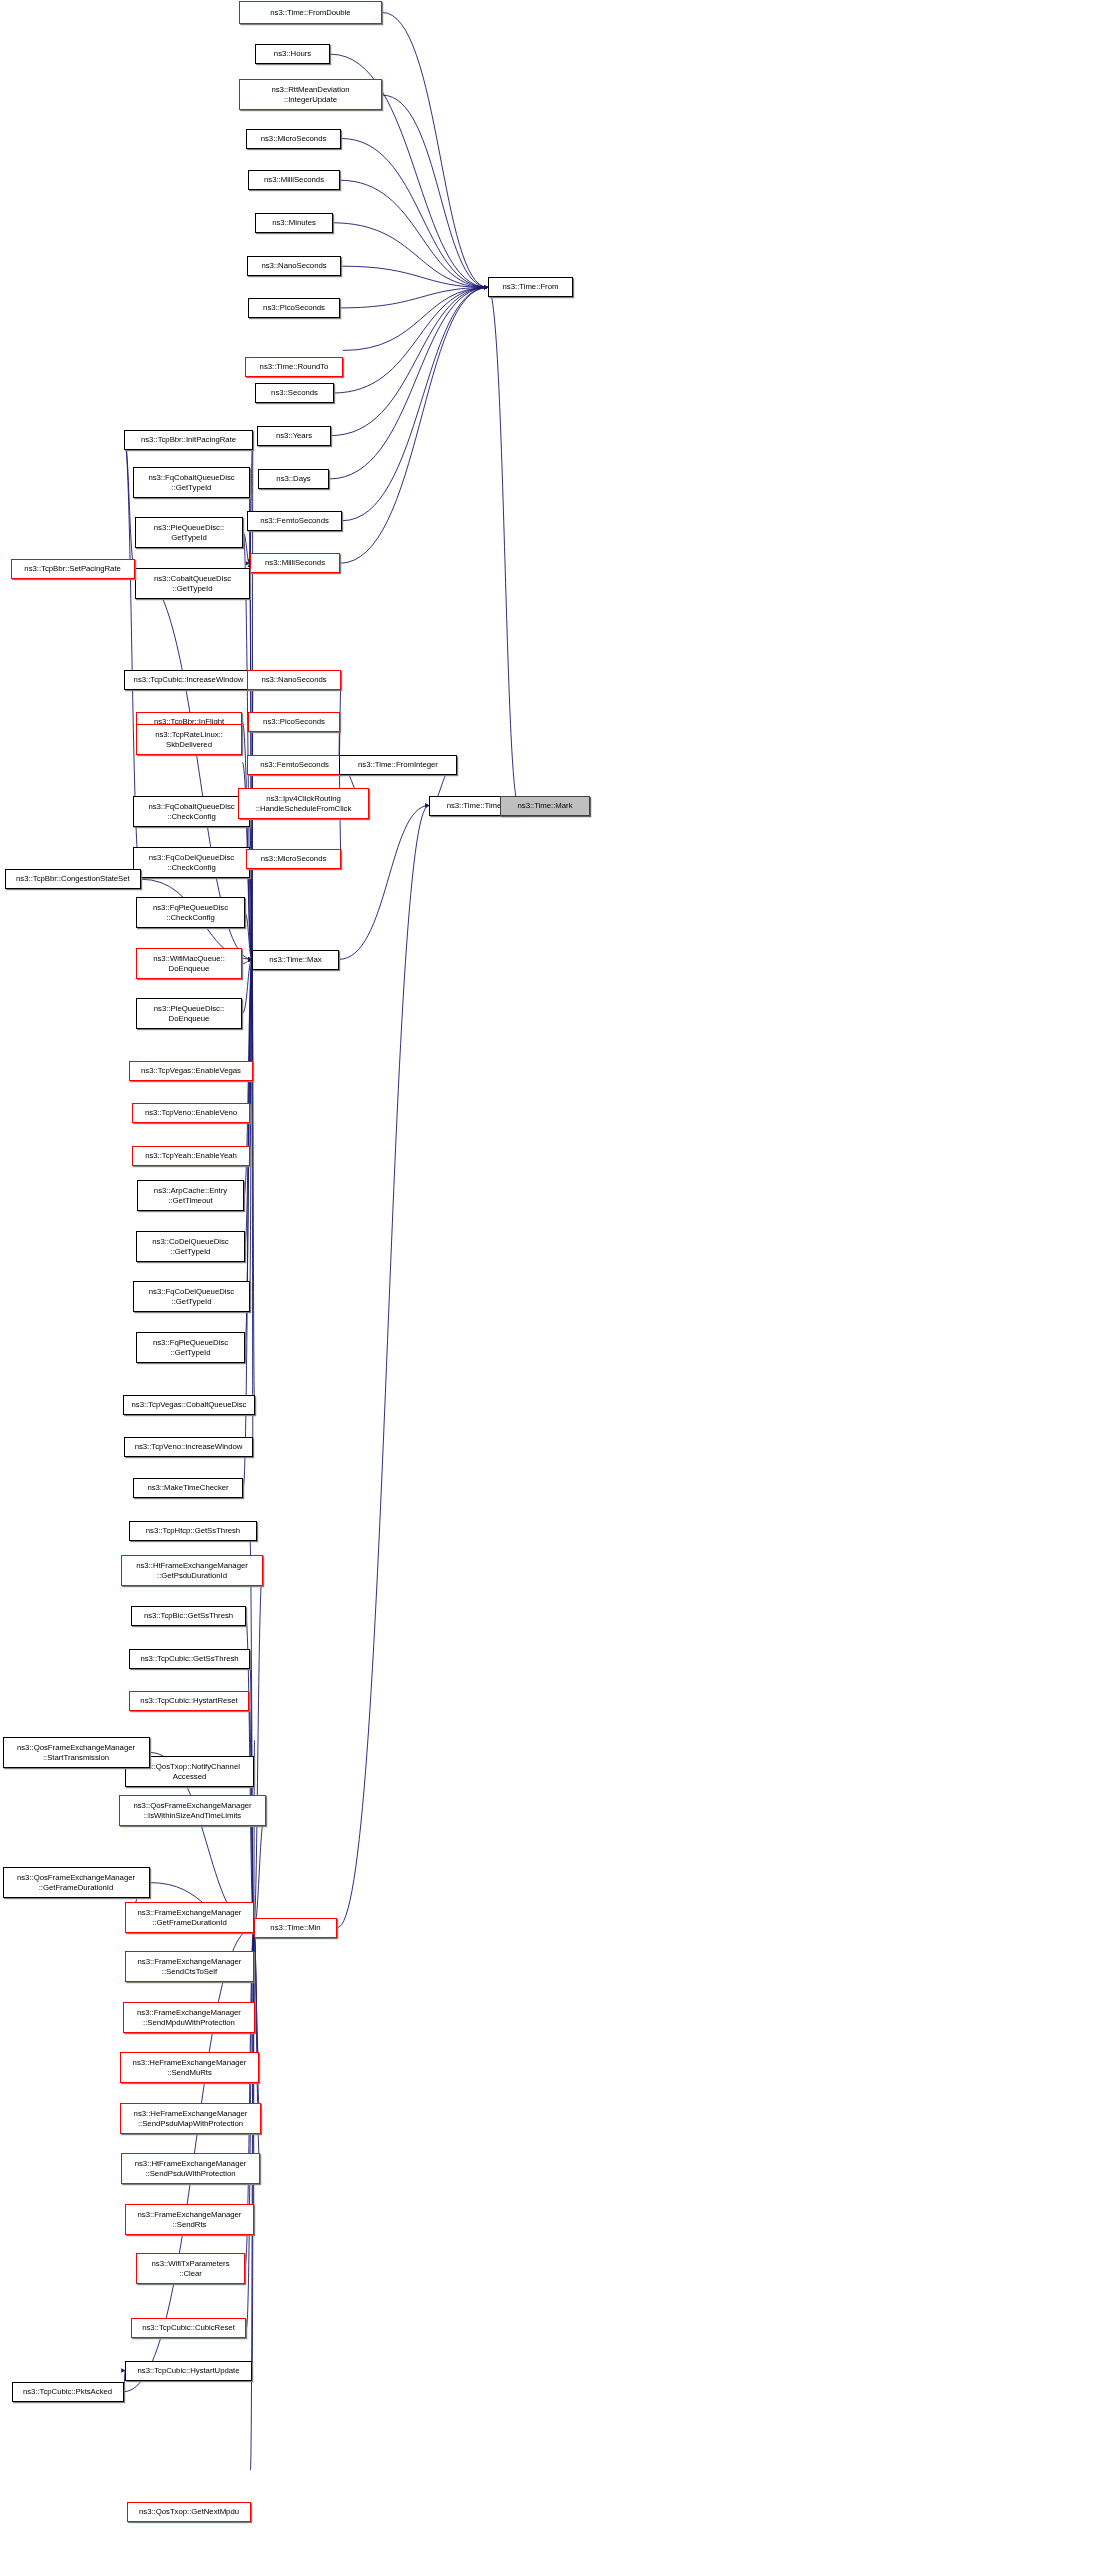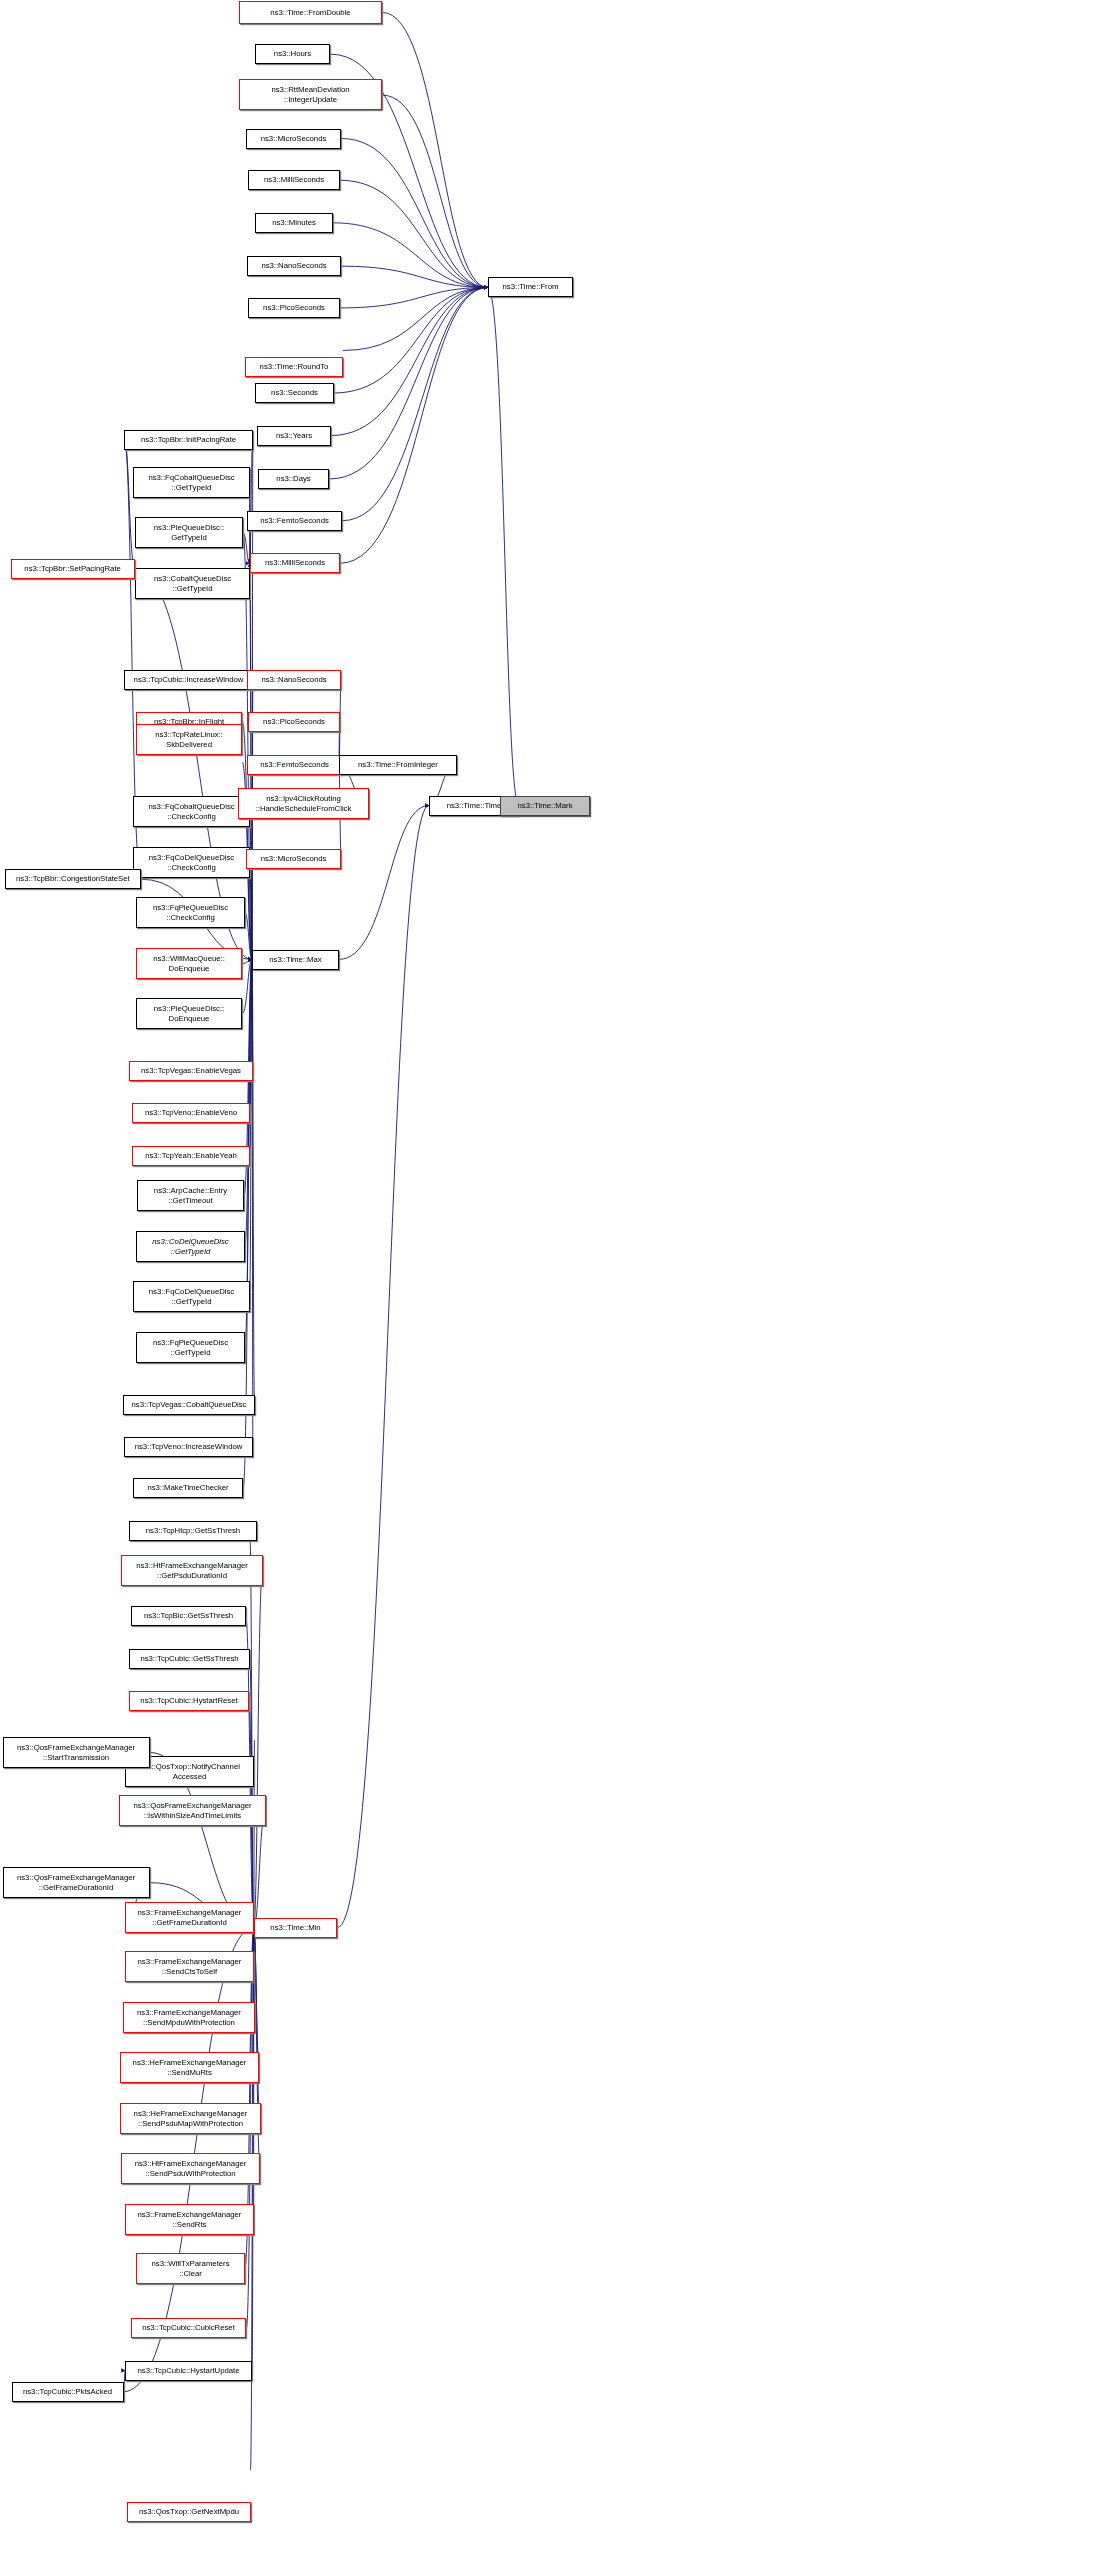--- a/index.html
+++ b/index.html
@@ -178,21 +178,21 @@
       <div class="node" style="left: 252px; top: 950px; width: 87px; height: 19.6px;"><span>ns3::Time::Max</span></div>
       <div class="node red" style="left: 136px; top: 948px; width: 106px; height: 31px;"><span>ns3::WifiMacQueue::
 DoEnqueue</span></div>
       <div class="node" style="left: 136px; top: 998px; width: 106px; height: 31px;"><span>ns3::PieQueueDisc::
 DoEnqueue</span></div>
       <div class="node red" style="left: 129px; top: 1061px; width: 124px; height: 19.6px;"><span>ns3::TcpVegas::EnableVegas</span></div>
       <div class="node red" style="left: 132px; top: 1103px; width: 118px; height: 19.6px;"><span>ns3::TcpVeno::EnableVeno</span></div>
       <div class="node red" style="left: 132px; top: 1146px; width: 118px; height: 19.6px;"><span>ns3::TcpYeah::EnableYeah</span></div>
       <div class="node" style="left: 137px; top: 1180px; width: 107px; height: 31px;"><span>ns3::ArpCache::Entry
 ::GetTimeout</span></div>
-      <div class="node" style="left: 136px; top: 1231px; width: 109px; height: 31px; font-style: italic;"><span>ns3::CoDelQueueDisc
+      <div class="node" style="left: 136px; top: 1231px; width: 109px; height: 31px;"><span>ns3::CoDelQueueDisc
 ::GetTypeId</span></div>
       <div class="node" style="left: 133px; top: 1281px; width: 117px; height: 31px;"><span>ns3::FqCoDelQueueDisc
 ::GetTypeId</span></div>
       <div class="node" style="left: 136px; top: 1332px; width: 109px; height: 31px;"><span>ns3::FqPieQueueDisc
 ::GetTypeId</span></div>
       <div class="node" style="left: 123px; top: 1395px; width: 132px; height: 19.6px;"><span>ns3::TcpVegas::CobaltQueueDisc</span></div>
       <div class="node" style="left: 124px; top: 1437px; width: 129px; height: 19.6px;"><span>ns3::TcpVeno::IncreaseWindow</span></div>
       <div class="node" style="left: 133px; top: 1478px; width: 110px; height: 19.6px;"><span>ns3::MakeTimeChecker</span></div>
       <div class="node" style="left: 129px; top: 1521px; width: 128px; height: 19.6px;"><span>ns3::TcpHtcp::GetSsThresh</span></div>
       <div class="node red" style="left: 121px; top: 1555px; width: 142px; height: 31px;"><span>ns3::HtFrameExchangeManager

